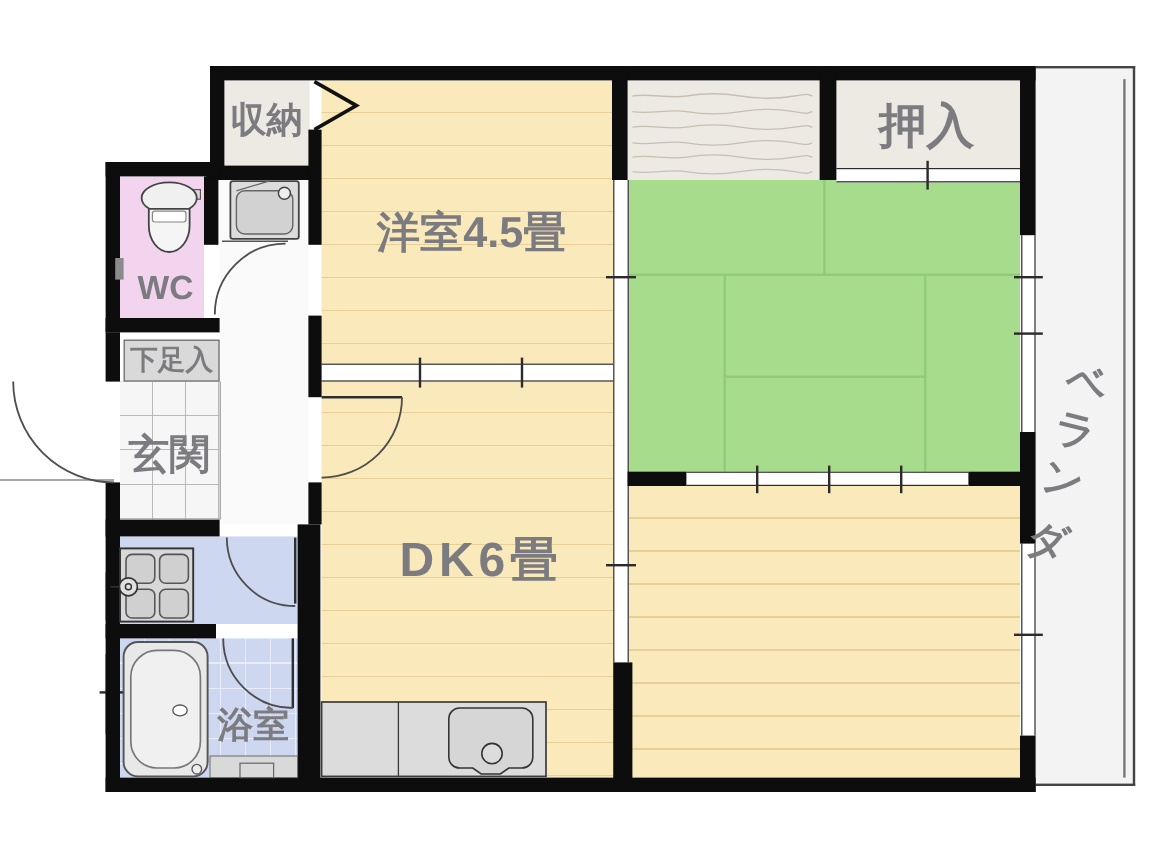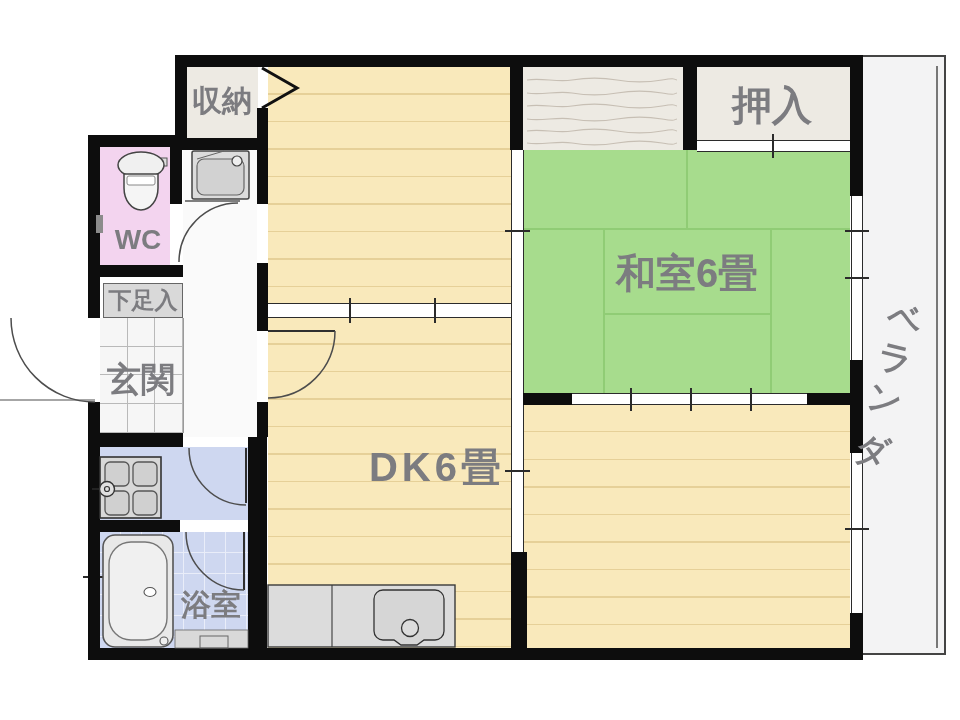--- a/index.html
+++ b/index.html
@@ -196,21 +196,21 @@
 
     <g>
       <rect x="268" y="585" width="187" height="62" fill="#dcdcdc" stroke="#3a3a3a" stroke-width="1.4"></rect>
       <line x1="332" y1="585" x2="332" y2="647" stroke="#3a3a3a" stroke-width="1.1"></line>
       <path d="M383,590 h52 a9,9 0 0 1 9,9 v32 a9,9 0 0 1 -9,9 h-11 l-7,5 h-16 l-7,-5 h-11 a9,9 0 0 1 -9,-9 v-32 a9,9 0 0 1 9,-9 z" fill="#d6d6d6" stroke="#333" stroke-width="1.3"></path>
       <circle cx="410" cy="628" r="8.5" fill="#dcdcdc" stroke="#333" stroke-width="1.3"></circle>
     </g>
   </svg>
 
   <div class="lbl" style="left:222px;top:101px;font-size:30px;">収納</div>
+  <div class="lbl" style="left:393px;top:194px;font-size:36px;">洋室4.5畳</div>
   <div class="lbl" style="left:772px;top:105px;font-size:40px;">押入</div>
-  <div class="lbl" style="left:687px;top:273px;font-size:40px;">和室6畳</div>
   <div class="lbl" style="left:894px;top:365px;font-size:34px;writing-mode:vertical-rl;text-orientation:upright;letter-spacing:5px;transform:translate(-50%,-50%) rotate(14deg);">ベランダ</div>
   <div class="lbl" style="left:138px;top:240px;font-size:28px;">WC</div>
   <div class="lbl" style="left:143px;top:300px;font-size:23px;">下足入</div>
   <div class="lbl" style="left:141px;top:379px;font-size:34px;">玄関</div>
-  <div class="lbl" style="left:401px;top:467px;font-size:40px;letter-spacing:4px;margin-left:36px;">DK6畳</div>
+  <div class="lbl" style="left:401px;top:467px;font-size:40px;letter-spacing:4px;">DK6畳</div>
   <div class="lbl" style="left:211px;top:605px;font-size:30px;">浴室</div>
 </div>
 
 </body></html>

